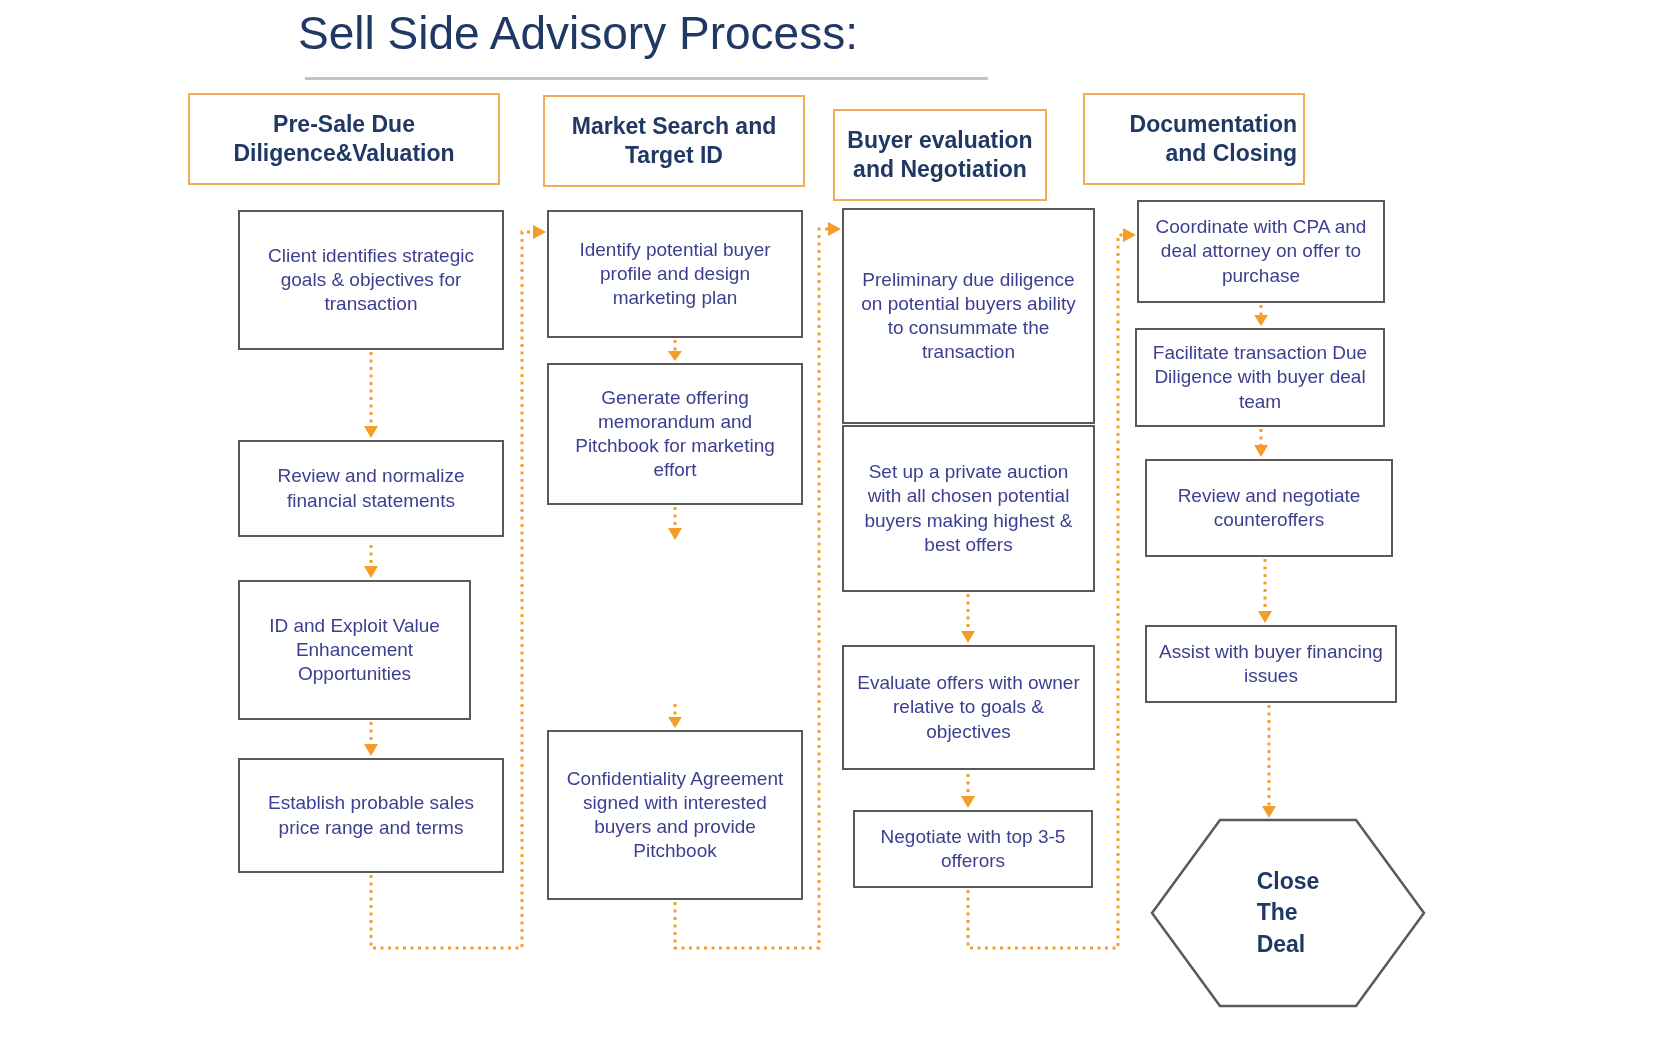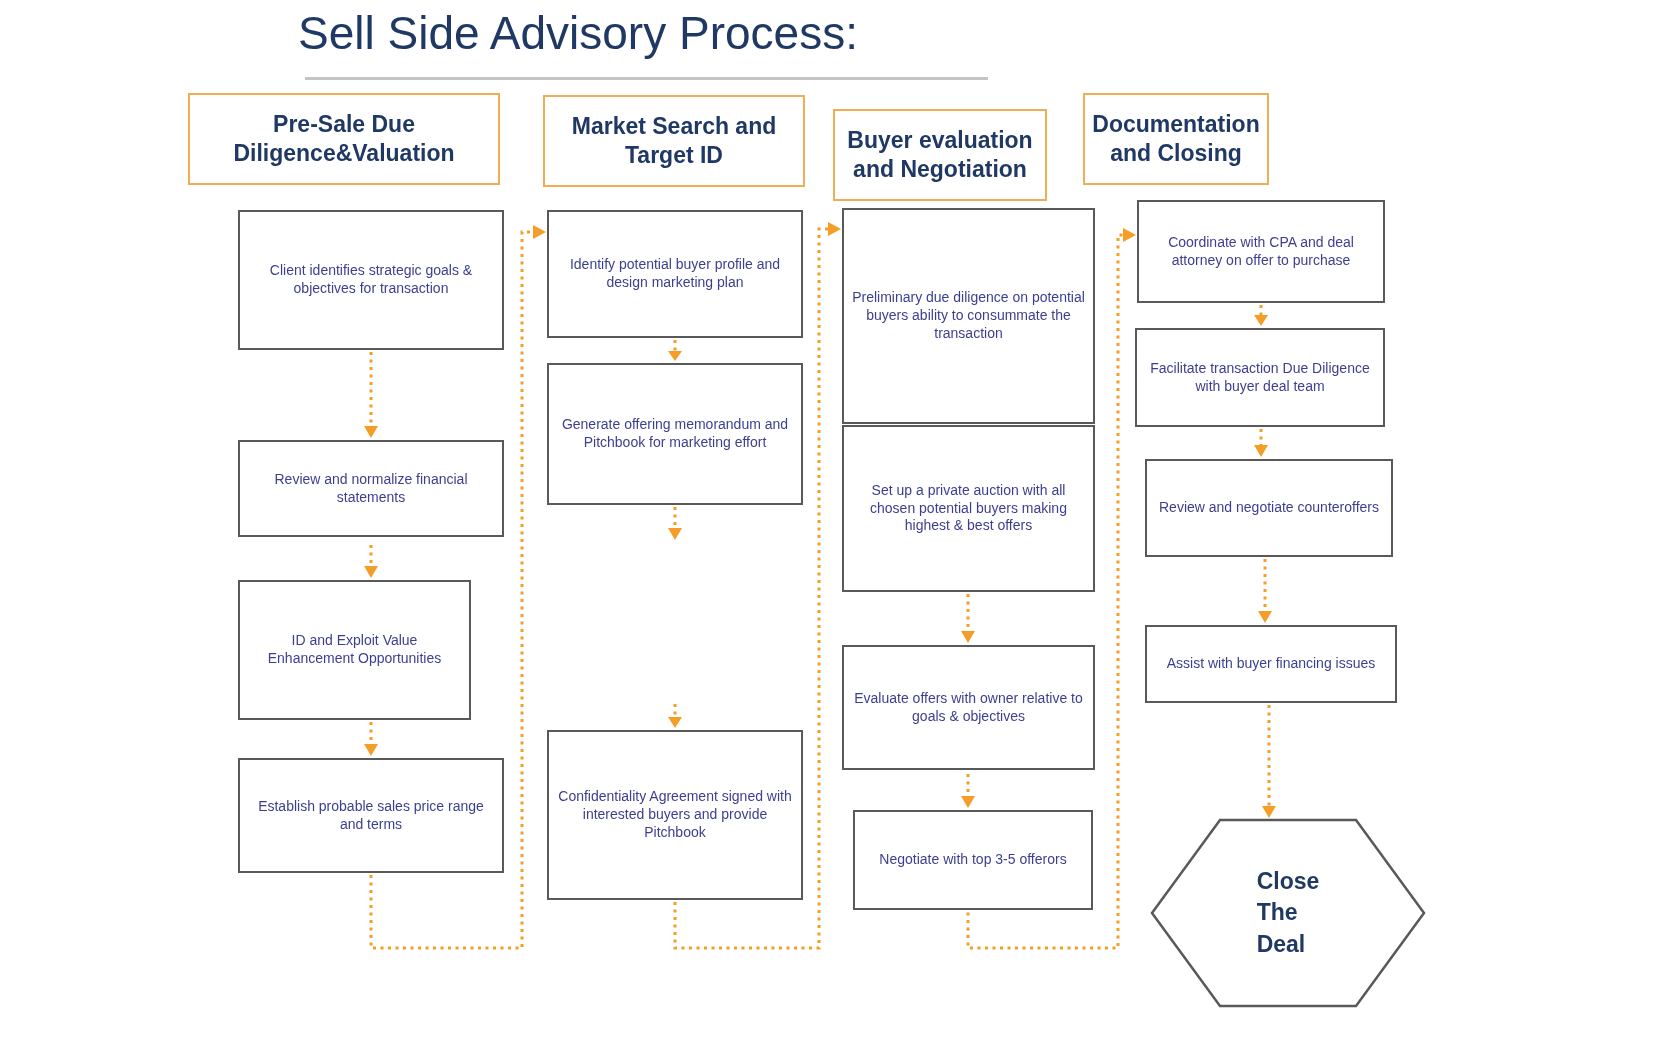--- a/index.html
+++ b/index.html
@@ -24,21 +24,21 @@
   }
   .col-header{
     position:absolute;border:2px solid var(--header-border);background:#ffffff;
     display:flex;align-items:center;justify-content:center;text-align:center;
     color:var(--navy);font-weight:bold;font-size:23px;line-height:1.25;padding:2px 6px;
     box-sizing:border-box;
   }
   .step{
     position:absolute;border:2px solid var(--box-border);background:#ffffff;
     display:flex;align-items:center;justify-content:center;text-align:center;
-    color:var(--indigo);font-size:14px;line-height:1.27;padding:2px 8px;
+    color:var(--indigo);font-size:19px;line-height:1.27;padding:2px 8px;
     box-sizing:border-box;
   }
   svg.overlay{position:absolute;left:0;top:0;width:1654px;height:1044px;}
   .connector{stroke:var(--accent);stroke-width:3;fill:none;stroke-dasharray:3 4.5;}
   .arrowhead{fill:var(--accent);stroke:none;}
   .hexagon{fill:#ffffff;stroke:var(--box-border);stroke-width:2.5;}
   .hex-label{
     position:absolute;left:1152px;top:820px;width:272px;height:186px;
     display:flex;align-items:center;justify-content:center;
     color:var(--navy);font-weight:bold;font-size:23px;line-height:1.35;white-space:pre-line;
@@ -92,35 +92,35 @@
 
     <polygon class="hexagon" points="1220,820 1356,820 1424,913 1356,1006 1220,1006 1152,913"></polygon>
   </svg>
 
   <div class="title">Sell Side Advisory Process:</div>
   <div class="title-underline"></div>
 
   <div class="col-header" style="left:188px;top:93px;width:312px;height:92px;">Pre-Sale Due Diligence&amp;Valuation</div>
   <div class="col-header" style="left:543px;top:95px;width:262px;height:92px;">Market Search and Target ID</div>
   <div class="col-header" style="left:833px;top:109px;width:214px;height:92px;">Buyer evaluation and Negotiation</div>
-  <div class="col-header" style="left:1083px;top:93px;width:186px;height:92px;">Documentation and Closing</div>
+  <div class="col-header" style="left:1083px;top:93px;width:222px;height:92px;text-align:right;">Documentation and Closing</div>
 
   <div class="step" style="left:238px;top:210px;width:266px;height:140px;">Client identifies strategic goals &amp; objectives for transaction</div>
   <div class="step" style="left:238px;top:440px;width:266px;height:97px;">Review and normalize financial statements</div>
   <div class="step" style="left:238px;top:580px;width:233px;height:140px;">ID and Exploit Value Enhancement Opportunities</div>
   <div class="step" style="left:238px;top:758px;width:266px;height:115px;">Establish  probable sales price range and terms</div>
 
   <div class="step" style="left:547px;top:210px;width:256px;height:128px;">Identify potential buyer profile and design marketing plan</div>
   <div class="step" style="left:547px;top:363px;width:256px;height:142px;">Generate offering memorandum and Pitchbook for marketing effort</div>
   <div class="step" style="left:547px;top:730px;width:256px;height:170px;">Confidentiality Agreement signed with interested buyers and provide Pitchbook</div>
 
   <div class="step" style="left:842px;top:208px;width:253px;height:216px;">Preliminary due diligence on potential buyers ability to consummate the transaction</div>
   <div class="step" style="left:842px;top:425px;width:253px;height:167px;">Set up a private auction with all chosen potential buyers making highest &amp; best offers</div>
   <div class="step" style="left:842px;top:645px;width:253px;height:125px;">Evaluate offers with owner relative to goals &amp; objectives</div>
-  <div class="step" style="left:853px;top:810px;width:240px;height:100px;">Negotiate with top 3-5 offerors</div>
+  <div class="step" style="left:853px;top:810px;width:240px;height:78px;">Negotiate with top 3-5 offerors</div>
 
   <div class="step" style="left:1137px;top:200px;width:248px;height:103px;">Coordinate with CPA and deal attorney on offer to purchase</div>
   <div class="step" style="left:1135px;top:328px;width:250px;height:99px;">Facilitate transaction Due Diligence with buyer deal team</div>
   <div class="step" style="left:1145px;top:459px;width:248px;height:98px;">Review and negotiate counteroffers</div>
   <div class="step" style="left:1145px;top:625px;width:252px;height:78px;">Assist with buyer financing issues</div>
 
   <div class="hex-label">Close
 The
 Deal</div>
 

